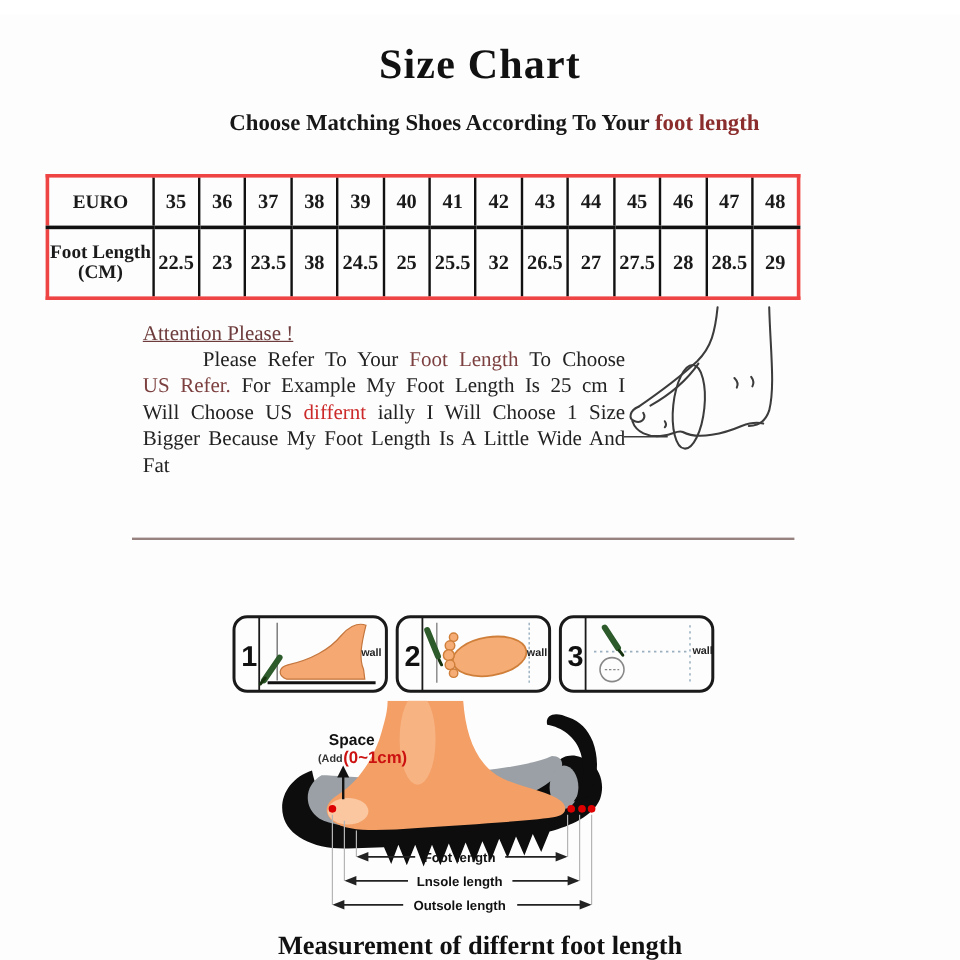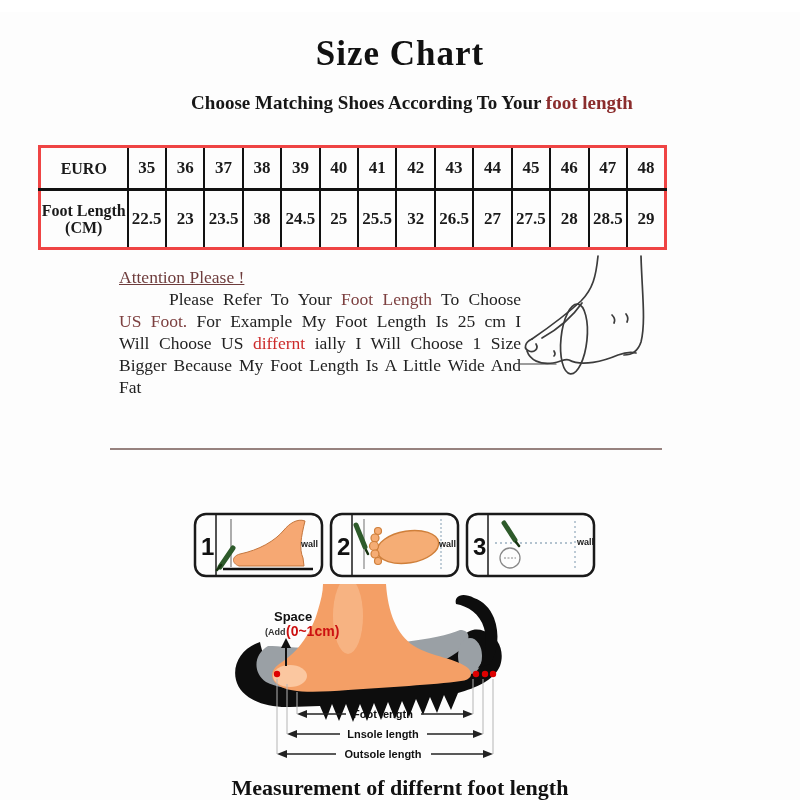--- a/index.html
+++ b/index.html
@@ -110,21 +110,21 @@
       <td>27.5</td>
       <td>28</td>
       <td>28.5</td>
       <td>29</td>
     </tr>
   </tbody>
     </table>
 
   <div class="attention">
     <div class="att-heading">Attention Please !</div>
-    <p><span>Please Refer To Your </span><span class="maroon">Foot Length</span><span> To Choose </span><span class="maroon">US Foot.</span><span> For Example My Foot Length Is 25 cm I Will Choose US </span><span class="redx">differnt</span><span> ially I Will Choose 1 Size Bigger Because My Foot Length Is A Little Wide And Fat</span></p>
+    <p><span>Please Refer To Your </span><span class="maroon">Foot Length</span><span> To Choose </span><span class="maroon">US Refer.</span><span> For Example My Foot Length Is 25 cm I Will Choose US </span><span class="redx">differnt</span><span> ially I Will Choose 1 Size Bigger Because My Foot Length Is A Little Wide And Fat</span></p>
   </div>
 
   <svg class="foot-sketch" width="175" height="135" viewBox="0 0 175 135">
     <g fill="none" stroke="#3c3c3c" stroke-width="1.7" stroke-linecap="round">
       <path d="M78,2 C76,22 73,35 61,47 C48,59 28,74 12,85"></path>
       <path d="M62,49 C53,62 38,75 22,84"></path>
       <path d="M12,85 C5,88 3,95 9,97 C14,99 19,95 16,90"></path>
       <path d="M7,97 C10,106 20,111 33,109 C41,108 45,104 49,106 C62,113 84,107 98,101 C106,98 112,98 116,99"></path>
       <path d="M121,2 C122,38 126,68 121,88 C118,97 112,101 104,101"></path>
       <path d="M92,61 q4,4 2,8"></path>

